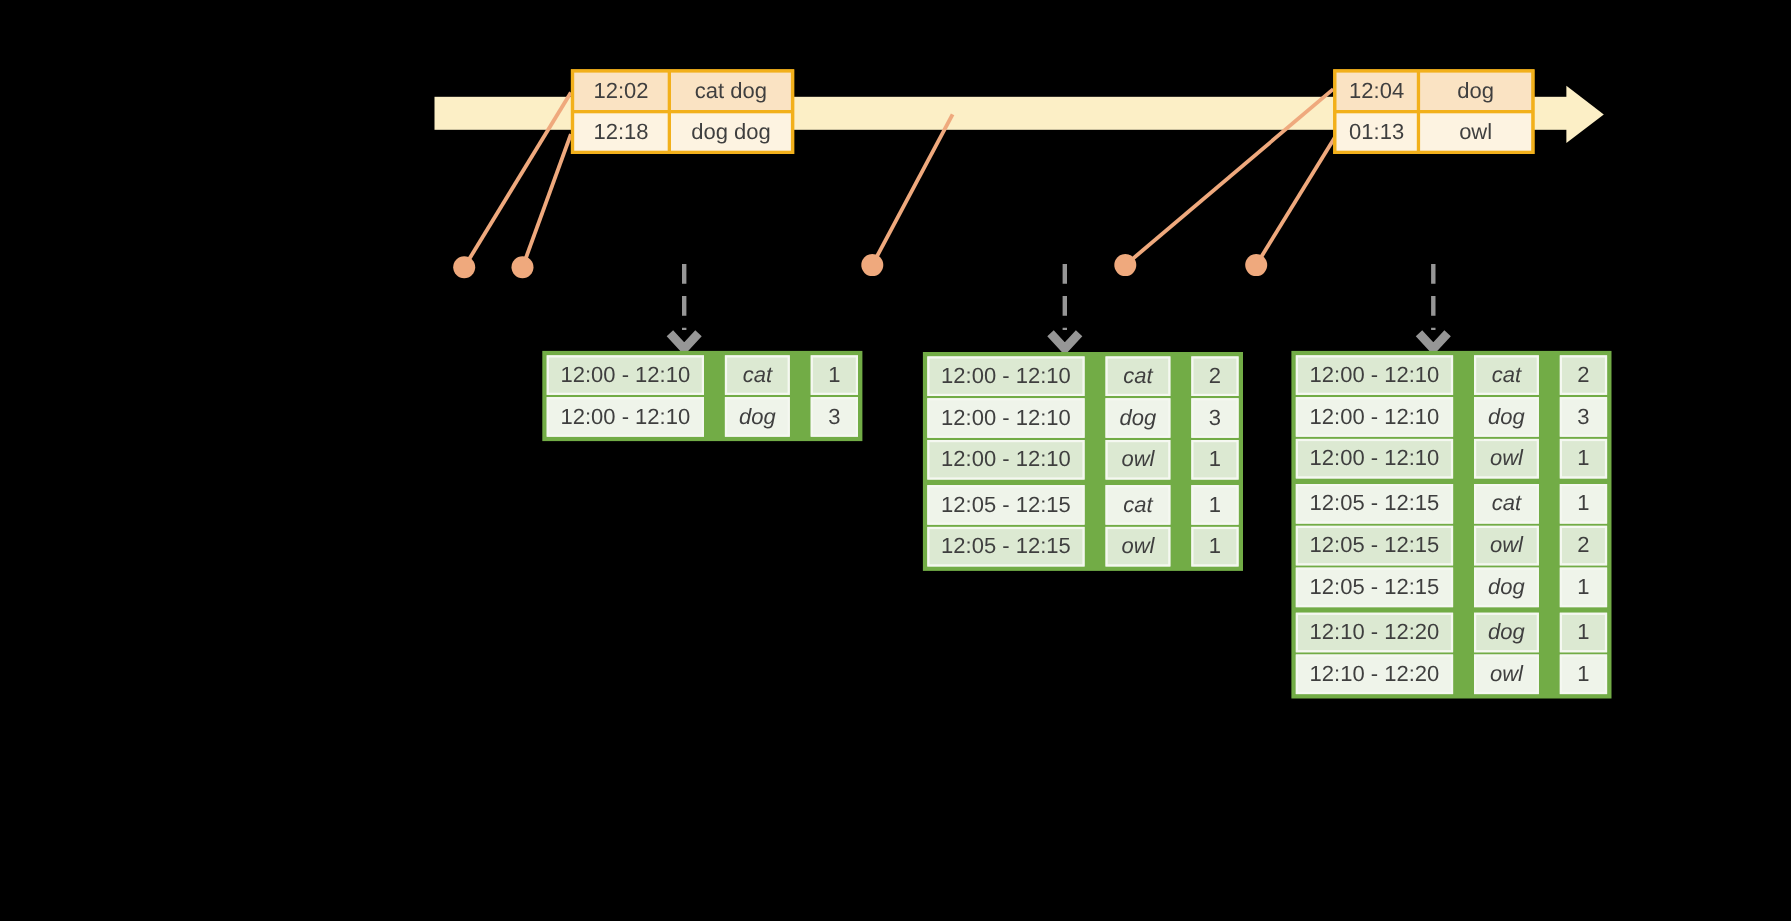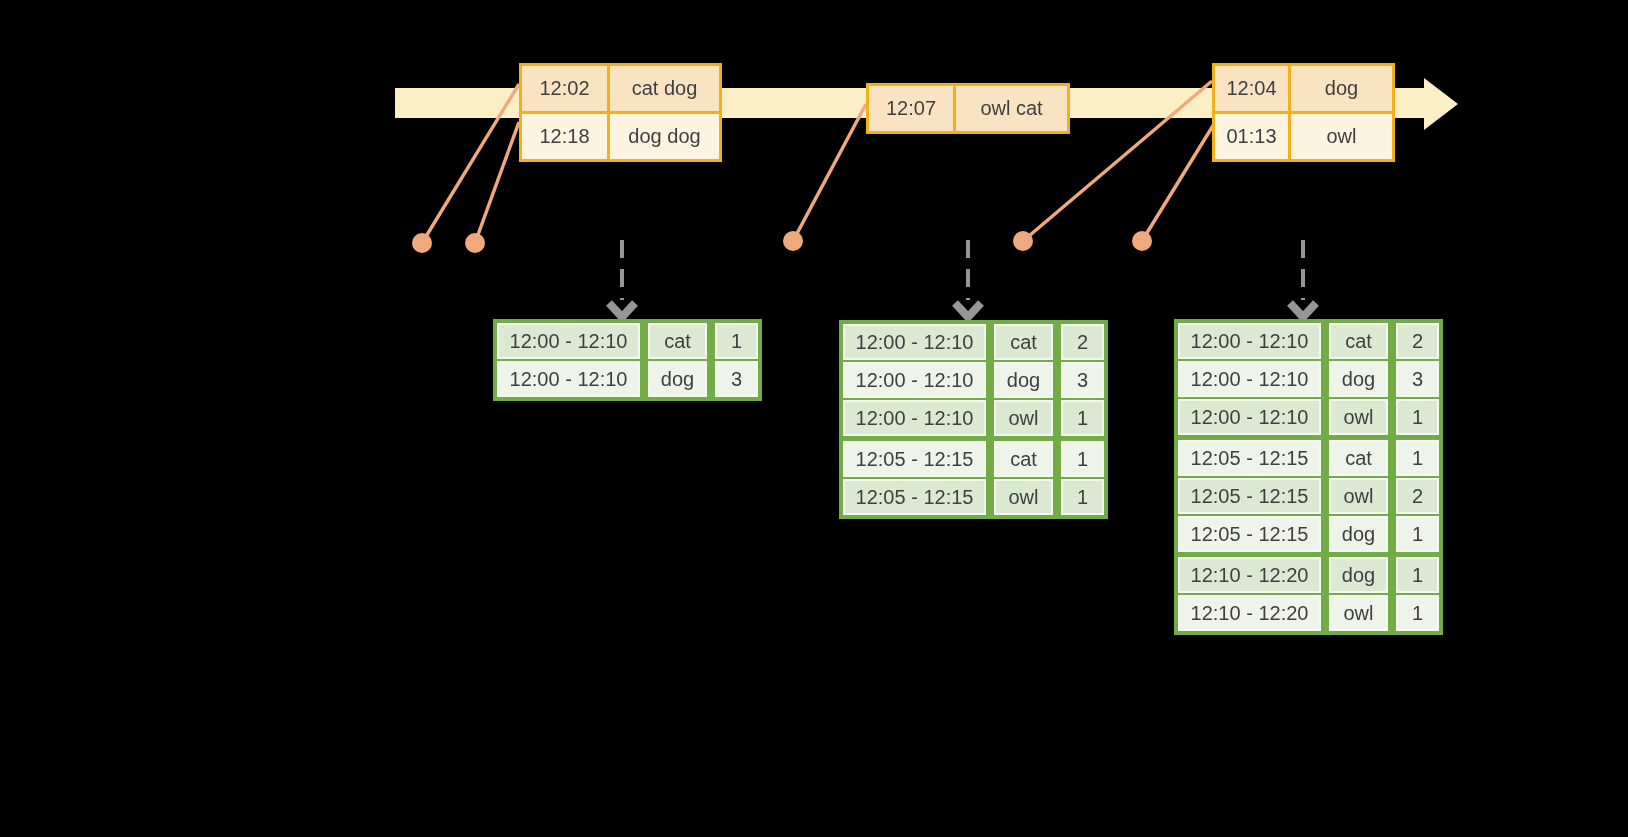--- a/index.html
+++ b/index.html
@@ -27,47 +27,47 @@
     position:absolute;
     background:var(--event-border);
     border:3px solid var(--event-border);
     display:grid;gap:3px;
     font-size:20px;
   }
   .event-box.e1{left:519px;top:63px;grid-template-columns:85px 109px;}
   .event-box.e2{left:866px;top:83px;grid-template-columns:84px 111px;}
   .event-box.e3{left:1212px;top:63px;grid-template-columns:73px 101px;}
   .e-cell{
-    height:45px;display:flex;align-items:center;justify-content:center;
+    height:34px;display:flex;align-items:center;justify-content:center;
     white-space:nowrap;
   }
   .e-cell.odd{background:var(--event-fill-a);}
   .e-cell.even{background:var(--event-fill-b);}
 
   
   .result-table{
     position:absolute;
     background:var(--table-border);
     padding:4px;
     font-size:20px;
   }
   .result-table.t1{left:493px;top:319px;}
   .result-table.t2{left:839px;top:320px;}
   .result-table.t3{left:1174px;top:319px;}
-  .t-row{display:flex;gap:8px;margin-bottom:2px;}
+  .t-row{display:flex;gap:19px;margin-bottom:2px;}
   .t-row.group-end{margin-bottom:5px;}
   .t-row:last-child{margin-bottom:0;}
   .t-cell{
     box-sizing:border-box;height:36px;
     border:2px solid var(--cell-fringe);
     display:flex;align-items:center;justify-content:center;
     white-space:nowrap;
   }
   .t-cell.window{width:143px;}
-  .t-cell.word{width:59px;}
+  .t-cell.word{width:59px;font-style:italic;}
   .t-cell.count{width:43px;}
   .t-row:nth-child(odd) .t-cell{background:var(--table-fill-a);}
   .t-row:nth-child(even) .t-cell{background:var(--table-fill-b);}
 </style>
 </head>
 <body>
 
 <div class="canvas">
 
   <div class="timeline-bar"></div>
@@ -96,24 +96,20 @@
       <line x1="1303" y1="240" x2="1303" y2="300" stroke-width="4" stroke-dasharray="18 11"></line>
       <polyline points="1290,303 1303,317 1316,303" stroke-width="8"></polyline>
     </g>
   </svg>
 
   <div class="event-box e1">
       <div class="e-cell time odd">12:02</div>
       <div class="e-cell odd">cat dog</div>
       <div class="e-cell time even">12:18</div>
       <div class="e-cell even">dog dog</div>
-    </div>
-  <div class="event-box e2">
-      <div class="e-cell time odd">12:07</div>
-      <div class="e-cell odd">owl cat</div>
     </div>
   <div class="event-box e3">
       <div class="e-cell time odd">12:04</div>
       <div class="e-cell odd">dog</div>
       <div class="e-cell time even">01:13</div>
       <div class="e-cell even">owl</div>
     </div>
 
   <div class="result-table t1">
       <div class="t-row">

